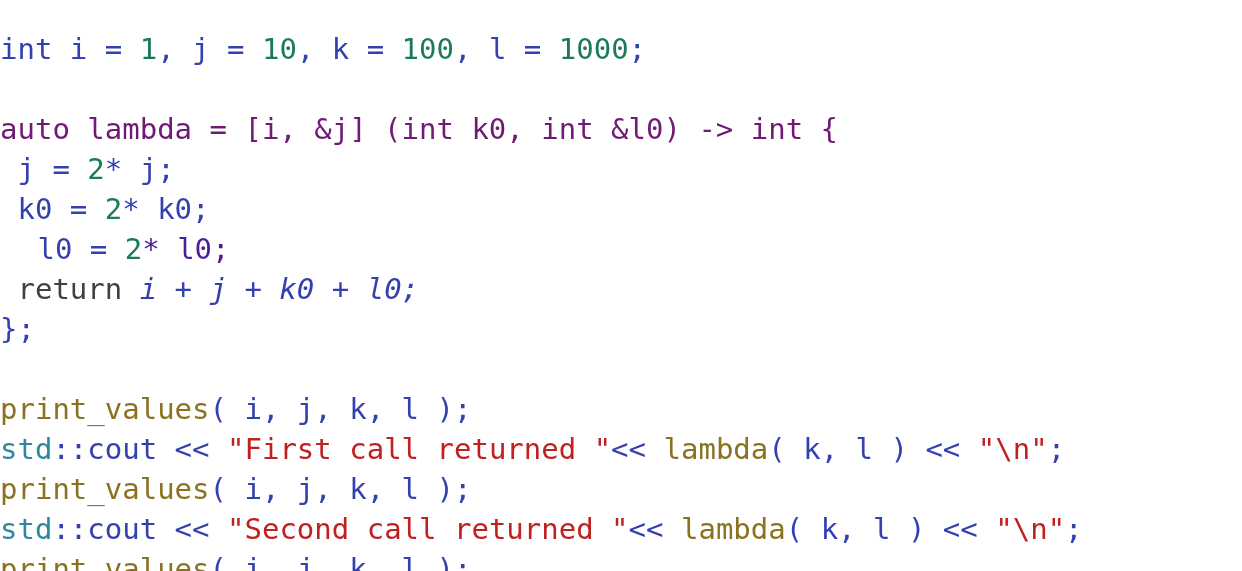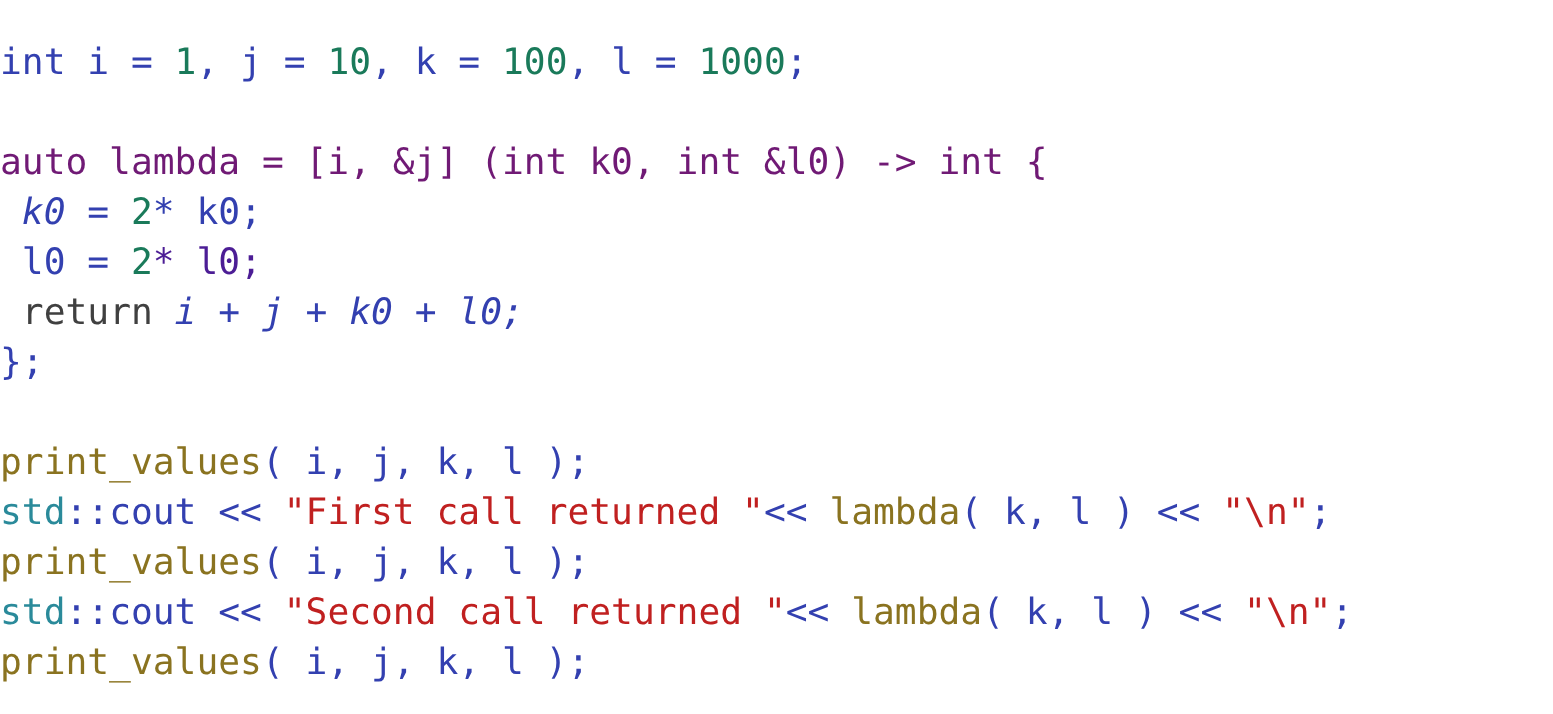--- a/index.html
+++ b/index.html
@@ -40,22 +40,23 @@
   .tok-func    { color: #8a7320; }
   .tok-ns      { color: #2a8a9a; text-align: right; }
   .tok-string  { color: #c02020; }
 </style>
 </head>
 <body style="background: rgb(255, 255, 255);">
 
 <pre id="code-listing" style="font-size: 29px; line-height: 40px;"><span class="code-line"><span class="tok-plain" style="color: rgb(51, 64, 176);">int i = </span><span class="tok-number" style="color: rgb(26, 122, 90);">1</span><span class="tok-plain" style="color: rgb(51, 64, 176);">, j = </span><span class="tok-number" style="color: rgb(26, 122, 90);">10</span><span class="tok-plain" style="color: rgb(51, 64, 176);">, k = </span><span class="tok-number" style="color: rgb(26, 122, 90);">100</span><span class="tok-plain" style="color: rgb(51, 64, 176);">, l = </span><span class="tok-number" style="color: rgb(26, 122, 90);">1000</span><span class="tok-plain" style="color: rgb(51, 64, 176);">;</span>
 </span><span class="code-line blank"><span class="tok-plain" style="color: rgb(51, 64, 176);"> </span>
 </span><span class="code-line"><span class="tok-plain" style="color: #701a75;">auto lambda = [i, &amp;j] (int k0, int &amp;l0) -&gt; int {</span>
-</span><span class="code-line"><span class="tok-plain" style="color: rgb(51, 64, 176); font-style: italic;"> k0 = </span><span class="tok-number" style="color: rgb(26, 122, 90);">2</span><span class="tok-plain" style="color: rgb(51, 64, 176);">* k0;</span>
-</span><span class="code-line"><span class="tok-plain" style="color: rgb(51, 64, 176);"> l0 = </span><span class="tok-number" style="color: rgb(26, 122, 90);">2</span><span class="tok-plain" style="color: #4c1d95;">* l0;</span>
+</span><span class="code-line"><span class="tok-plain" style="color: rgb(51, 64, 176);"> j = </span><span class="tok-number" style="color: rgb(26, 122, 90);">2</span><span class="tok-plain" style="color: rgb(51, 64, 176);">* j;</span>
+</span><span class="code-line"><span class="tok-plain" style="color: rgb(51, 64, 176);"> k0 = </span><span class="tok-number" style="color: rgb(26, 122, 90);">2</span><span class="tok-plain" style="color: rgb(51, 64, 176);">* k0;</span>
+</span><span class="code-line"><span class="tok-plain" style="color: rgb(51, 64, 176); padding-left: 20px;"> l0 = </span><span class="tok-number" style="color: rgb(26, 122, 90);">2</span><span class="tok-plain" style="color: #4c1d95;">* l0;</span>
 </span><span class="code-line"><span class="tok-plain" style="color: rgb(51, 64, 176);"> </span><span class="tok-return" style="color: #404040;">return</span><span class="tok-plain" style="color: rgb(51, 64, 176); font-style: italic;"> i + j + k0 + l0;</span>
 </span><span class="code-line"><span class="tok-plain" style="color: rgb(51, 64, 176);">};</span>
 </span><span class="code-line blank"><span class="tok-plain" style="color: rgb(51, 64, 176);"> </span>
 </span><span class="code-line"><span class="tok-func" style="color: rgb(138, 115, 32);">print_values</span><span class="tok-plain" style="color: rgb(51, 64, 176);">( i, j, k, l );</span>
 </span><span class="code-line"><span class="tok-ns" style="color: rgb(42, 138, 154);">std</span><span class="tok-plain" style="color: rgb(51, 64, 176);">::cout &lt;&lt; </span><span class="tok-string" style="color: rgb(192, 32, 32);">"First call returned "</span><span class="tok-plain" style="color: rgb(51, 64, 176);">&lt;&lt; </span><span class="tok-func" style="color: rgb(138, 115, 32);">lambda</span><span class="tok-plain" style="color: rgb(51, 64, 176);">( k, l ) &lt;&lt; </span><span class="tok-string" style="color: rgb(192, 32, 32);">"\n"</span><span class="tok-plain" style="color: rgb(51, 64, 176);">;</span>
 </span><span class="code-line"><span class="tok-func" style="color: rgb(138, 115, 32);">print_values</span><span class="tok-plain" style="color: rgb(51, 64, 176);">( i, j, k, l );</span>
 </span><span class="code-line"><span class="tok-ns" style="color: rgb(42, 138, 154);">std</span><span class="tok-plain" style="color: rgb(51, 64, 176);">::cout &lt;&lt; </span><span class="tok-string" style="color: rgb(192, 32, 32);">"Second call returned "</span><span class="tok-plain" style="color: rgb(51, 64, 176);">&lt;&lt; </span><span class="tok-func" style="color: rgb(138, 115, 32);">lambda</span><span class="tok-plain" style="color: rgb(51, 64, 176);">( k, l ) &lt;&lt; </span><span class="tok-string" style="color: rgb(192, 32, 32);">"\n"</span><span class="tok-plain" style="color: rgb(51, 64, 176);">;</span>
 </span><span class="code-line"><span class="tok-func" style="color: rgb(138, 115, 32);">print_values</span><span class="tok-plain" style="color: rgb(51, 64, 176);">( i, j, k, l );</span>
 </span></pre>
 

